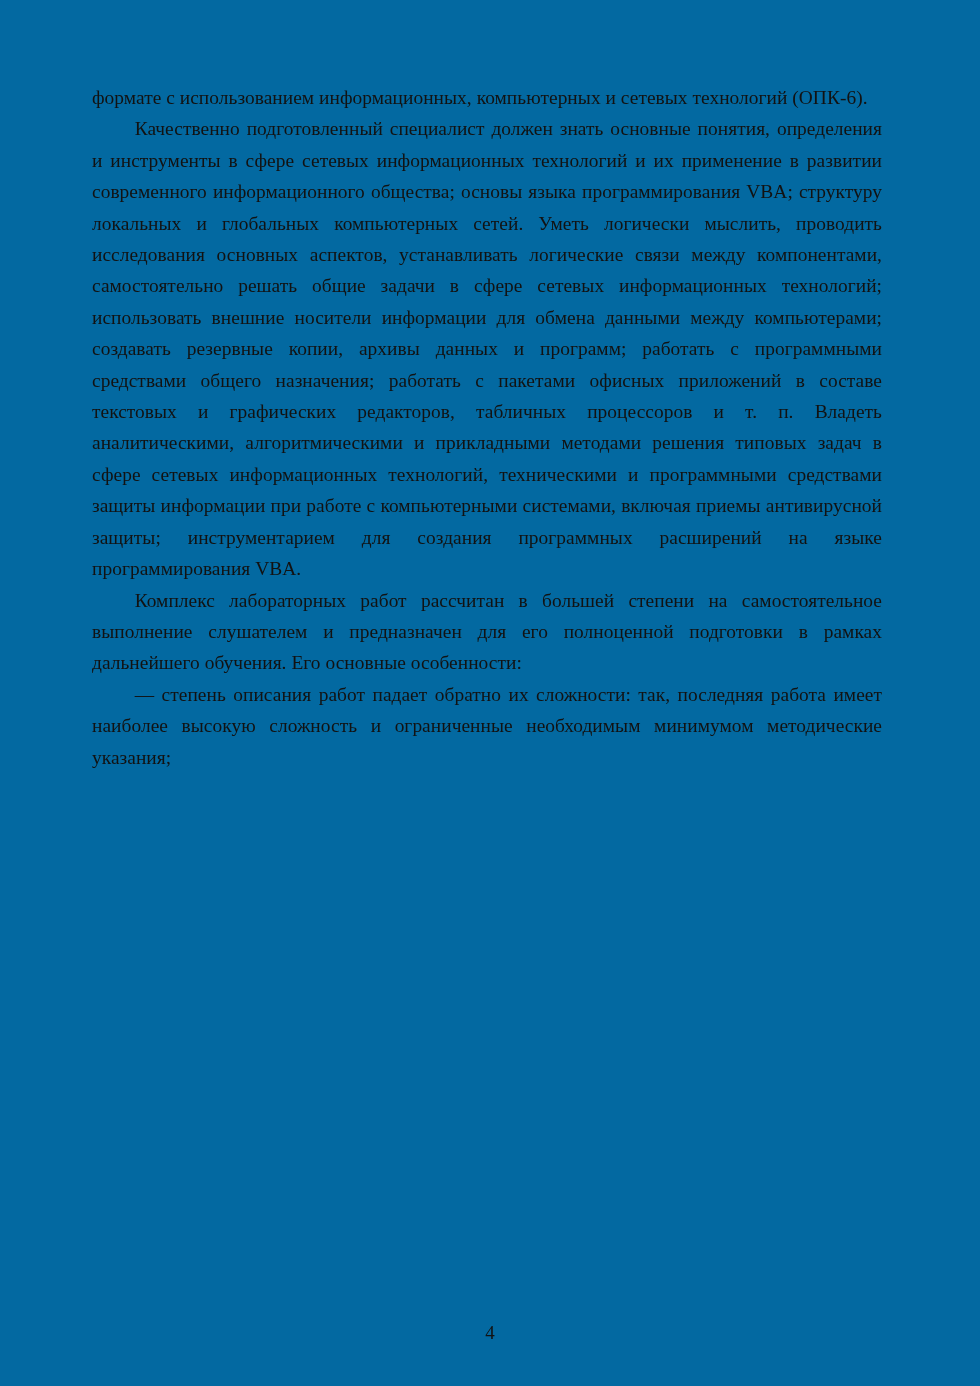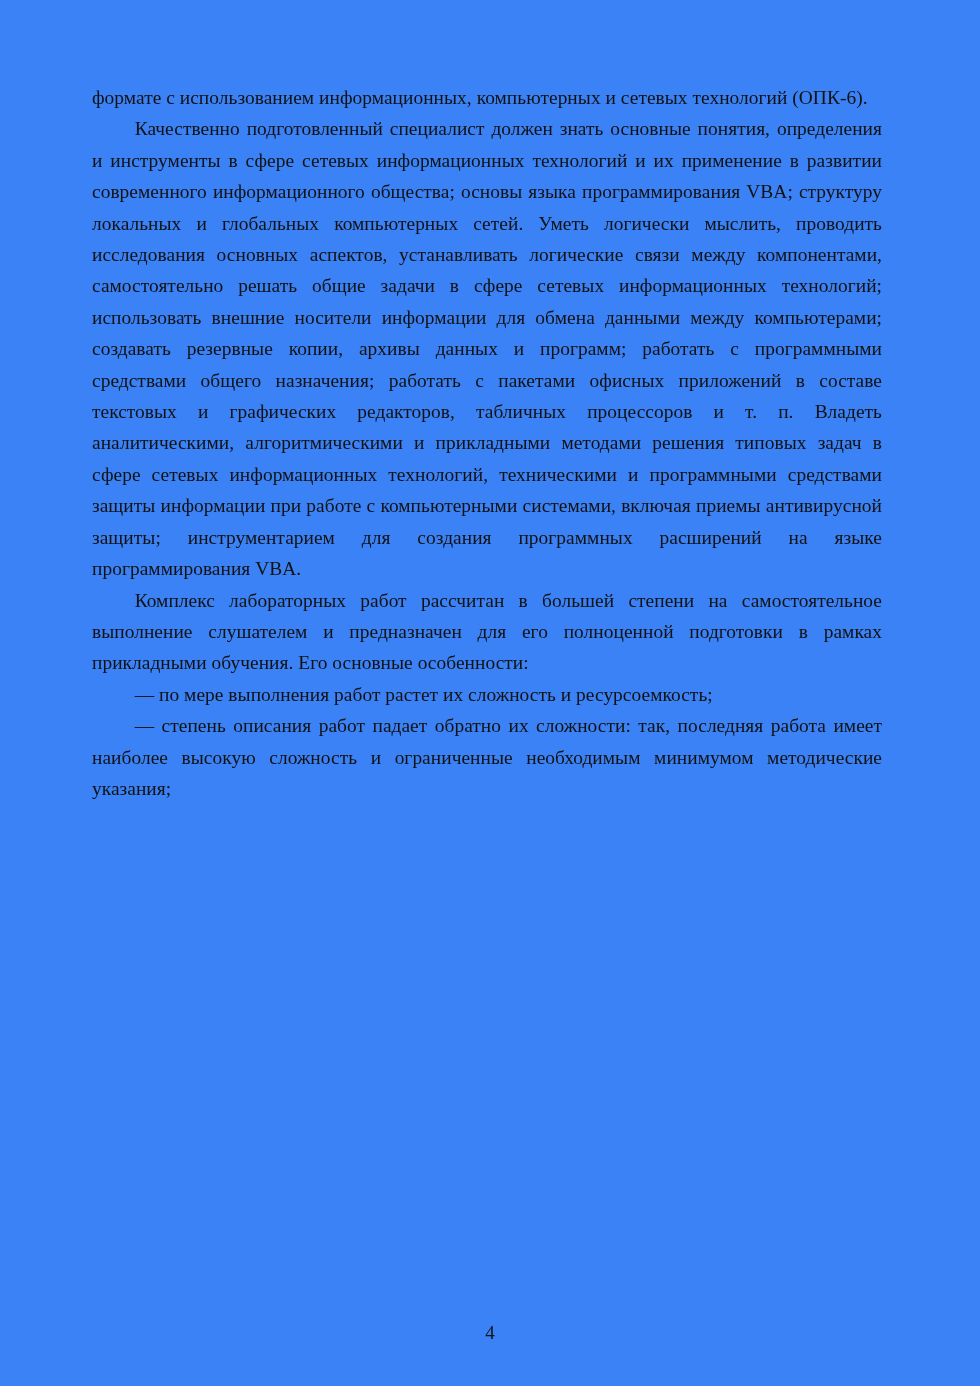--- a/index.html
+++ b/index.html
@@ -13,21 +13,21 @@
     position: relative;
     font-family: "Liberation Serif", "DejaVu Serif", serif;
     color: #121212;
   }
   .page {
     position: absolute;
     left: 0;
     top: 0;
     width: 980px;
     height: 1386px;
-    background: #3b82f6;
+    background: #0369a1;
     overflow: hidden;
   }
   .text-column {
     position: absolute;
     left: 92px;
     top: 82px;
     width: 790px;
   }
   p {
     margin: 0;
@@ -58,18 +58,17 @@
     color: #121212;
   }
 </style>
 </head>
 <body>
 
 <div class="page">
   <div class="text-column">
     <p class="noindent">формате с использованием информационных, компьютерных и сетевых технологий (ОПК-6).</p>
     <p class="indent">Качественно подготовленный специалист должен знать основные понятия, определения и инструменты в сфере сетевых информационных технологий и их применение в развитии современного информационного общества; основы языка программирования VBA; структуру локальных и глобальных компьютерных сетей. Уметь логически мыслить, проводить исследования основных аспектов, устанавливать логические связи между компонентами, самостоятельно решать общие задачи в сфере сетевых информационных технологий; использовать внешние носители информации для обмена данными между компьютерами; создавать резервные копии, архивы данных и программ; работать с программными средствами общего назначения; работать с пакетами офисных приложений в составе текстовых и графических редакторов, табличных процессоров и т. п. Владеть аналитическими, алгоритмическими и прикладными методами решения типовых задач в сфере сетевых информационных технологий, техническими и программными средствами защиты информации при работе с компьютерными системами, включая приемы антивирусной защиты; инструментарием для создания программных расширений на языке программирования VBA.</p>
-    <p class="indent">Комплекс лабораторных работ рассчитан в большей степени на самостоятельное выполнение слушателем и предназначен для его полноценной подготовки в рамках прикладными обучения. Его основные особенности:</p>
-    <p class="dash">— по мере выполнения работ растет их сложность и ресурсоемкость;</p>
+    <p class="indent">Комплекс лабораторных работ рассчитан в большей степени на самостоятельное выполнение слушателем и предназначен для его полноценной подготовки в рамках дальнейшего обучения. Его основные особенности:</p>
     <p class="dash">— степень описания работ падает обратно их сложности: так, последняя работа имеет наиболее высокую сложность и ограниченные необходимым минимумом методические указания;</p>
   </div>
   <div class="page-number">4</div>
 </div>
 
 </body></html>

